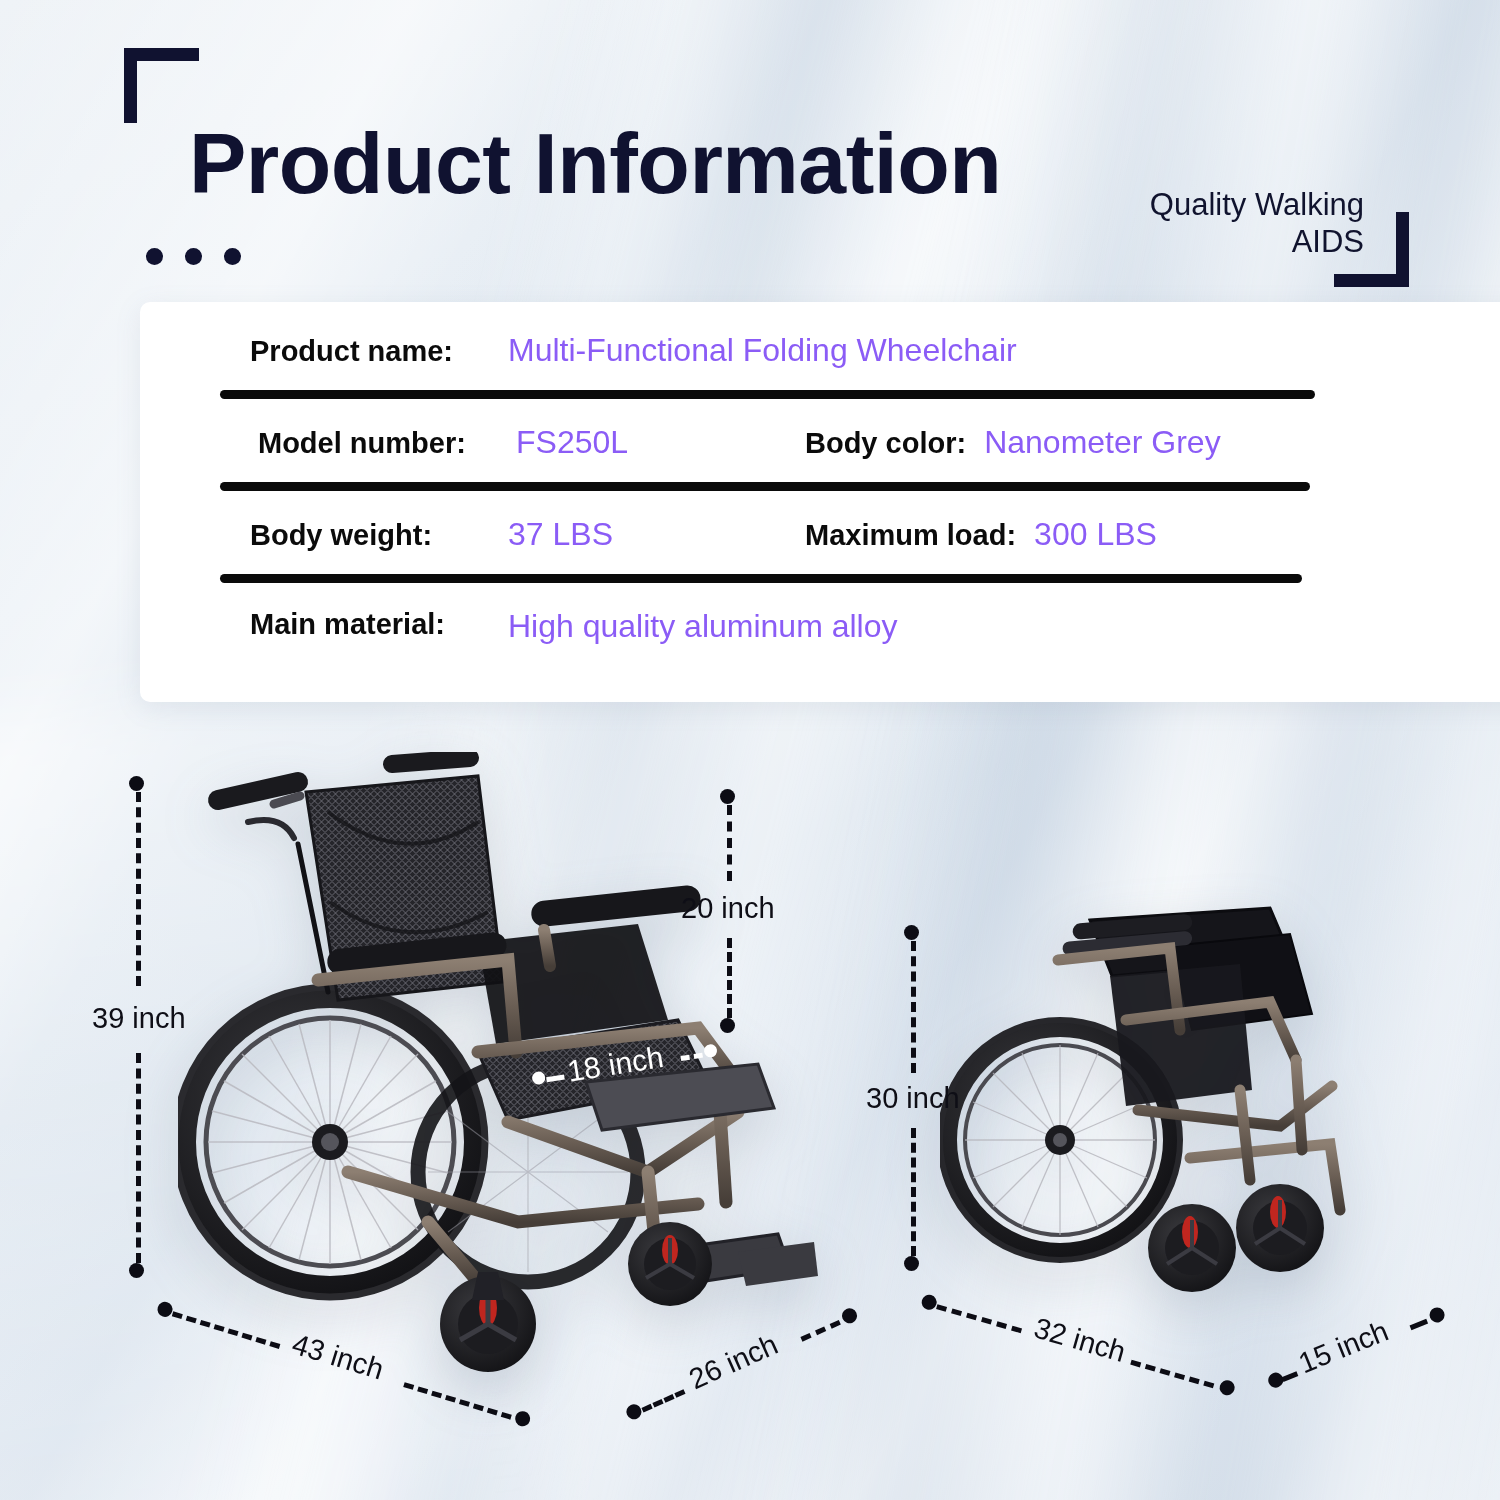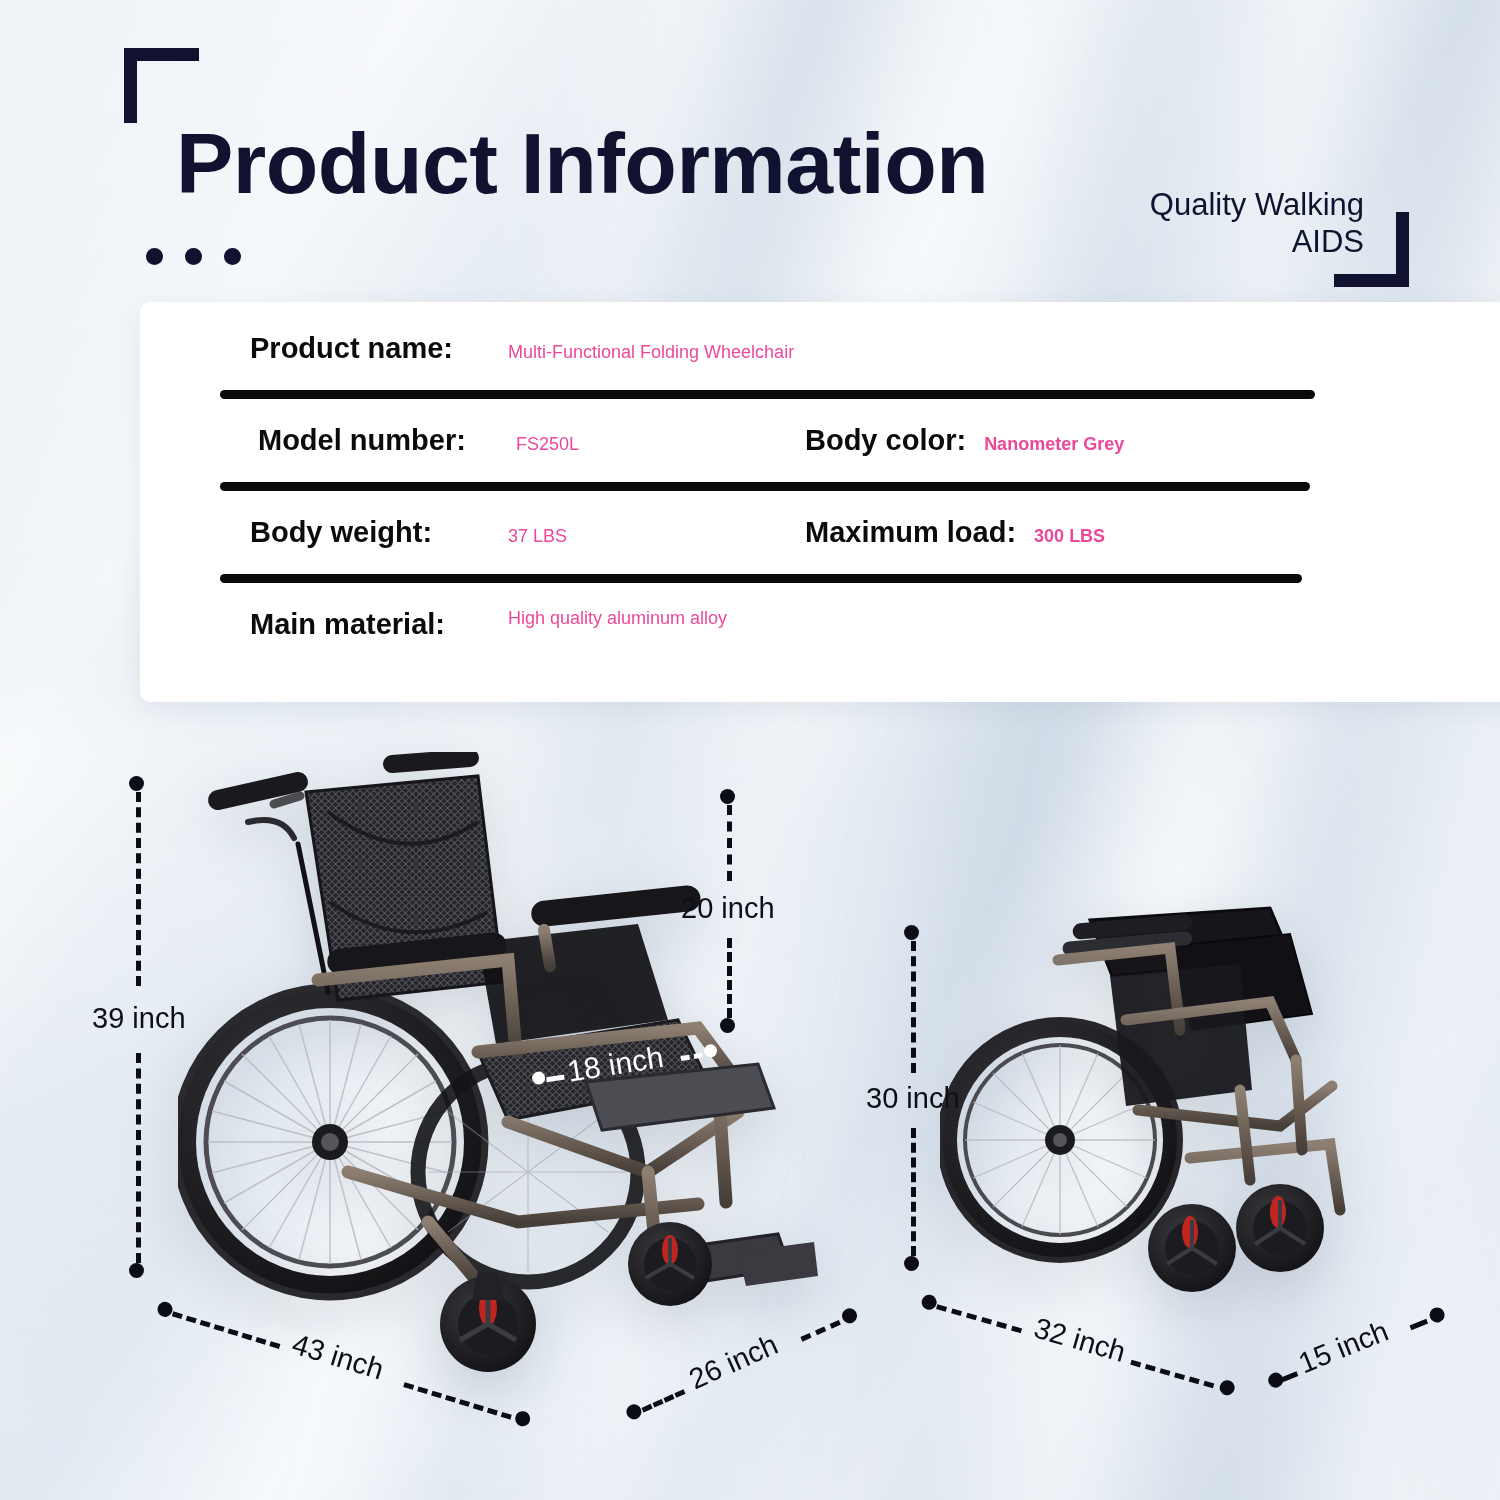--- a/index.html
+++ b/index.html
@@ -81,21 +81,21 @@
   }
   .corner-br {
     position: absolute;
     left: 1334px; top: 212px;
     width: 62px; height: 62px;
     border-right: 13px solid #101230;
     border-bottom: 13px solid #101230;
   }
   .page-title {
     position: absolute;
-    left: 176px; top: 60px;
+    left: 189px; top: 60px;
     font-size: 86px;
     line-height: 1.05;
     letter-spacing: -0.5px;
     color: #101230;
     white-space: nowrap;
   }
   .tagline {
     position: absolute;
     right: 136px; top: 186px;
     width: 430px;
@@ -140,35 +140,35 @@
     padding-left: 110px;
     box-sizing: border-box;
   }
   .lab {
     font-size: 29px;
     font-weight: bold;
     color: #0b0b0b;
     white-space: nowrap;
   }
   .val {
-    font-size: 18px;
-    color: #ec4899;
+    font-size: 32px;
+    color: #8b5cf6;
     white-space: nowrap;
   }
   .cell-a .lab { width: 240px; }
   .cell-a .val { margin-left: 18px; }
   .cell-b {
     position: absolute;
     left: 665px;
     display: flex;
     align-items: baseline;
     text-align: right;
   }
   .cell-b .lab { white-space: nowrap; }
-  .cell-b .val { margin-left: 18px; font-weight: bold; }
+  .cell-b .val { margin-left: 18px; }
   .divider {
     position: absolute;
     left: 80px;
     height: 9px;
     background: #0a0a0a;
     border-radius: 5px;
   }
   .d1 { top: 88px;  width: 1095px; }
   .d2 { top: 180px; width: 1090px; }
   .d3 { top: 272px; width: 1082px; }

